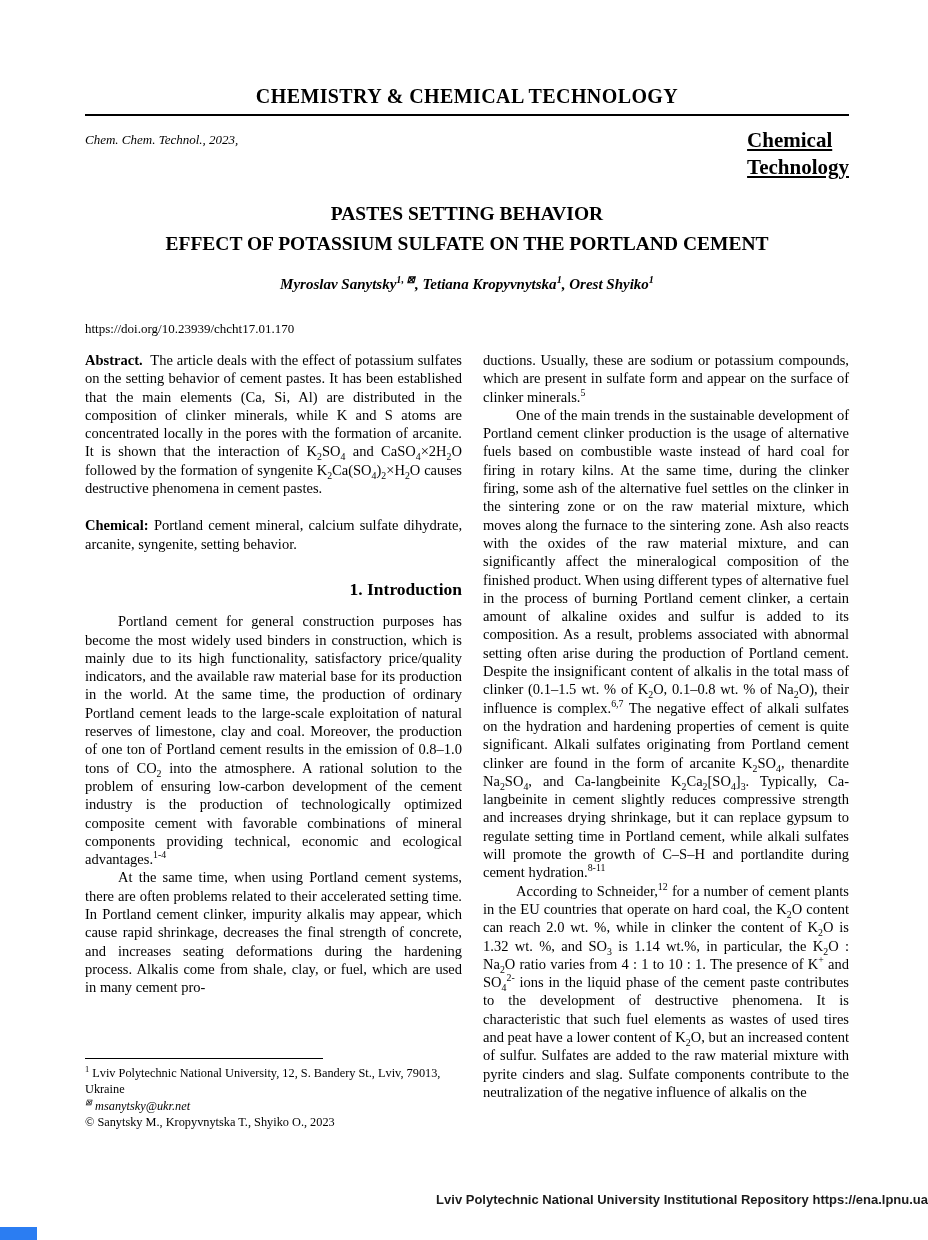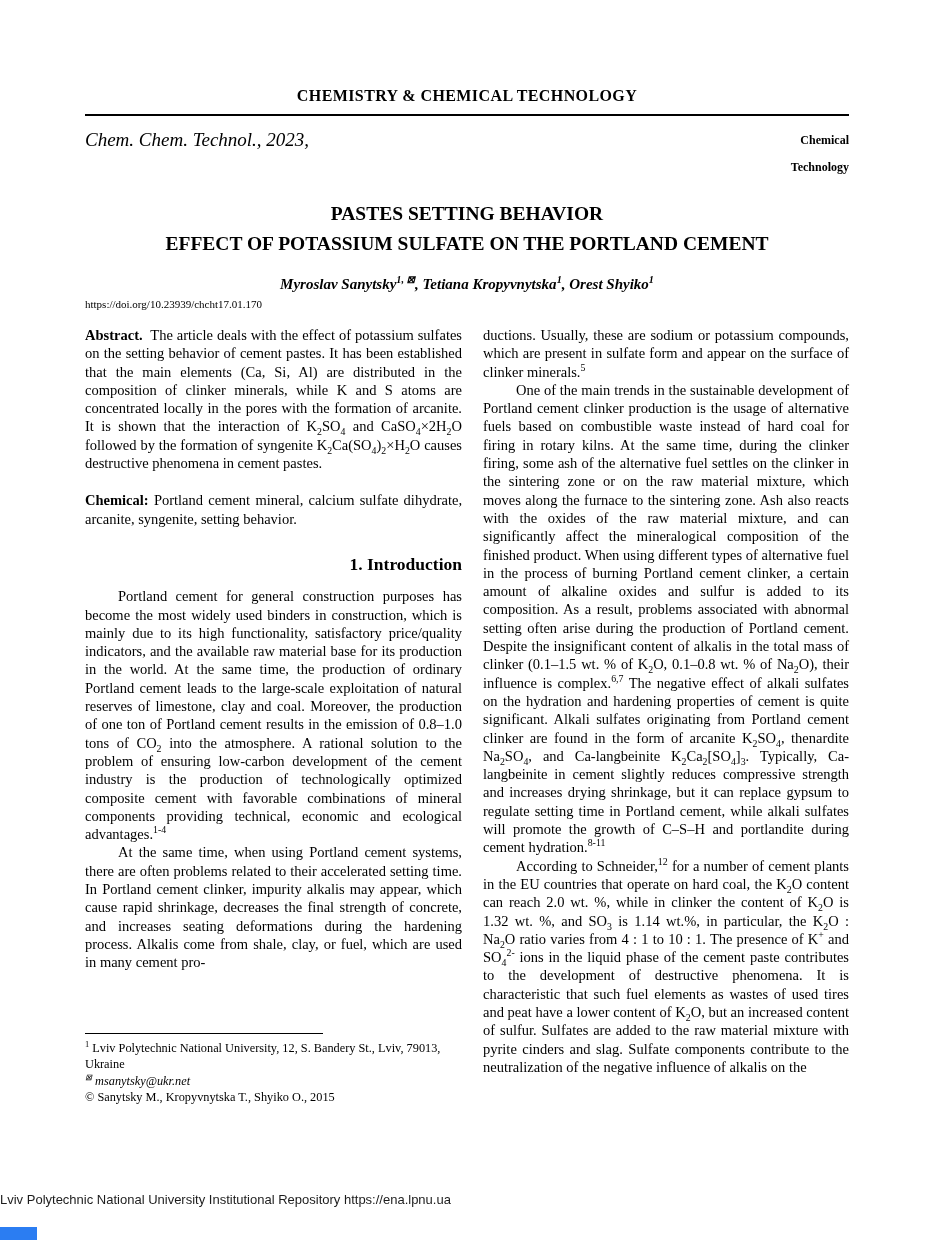--- a/index.html
+++ b/index.html
@@ -4,53 +4,53 @@
 <style>
   html,body { margin:0; padding:0; background:#ffffff; }
   .page {
     position:relative; width:928px; height:1240px; background:#ffffff;
     font-family:"Liberation Serif", serif; color:#000; overflow:hidden;
   }
   .content { position:absolute; left:85px; top:0; width:764px; }
 
   .journal-header {
     margin-top:86px; text-align:center; font-weight:bold;
-    font-size:16px; letter-spacing:0.4px; line-height:20px;
+    font-size:20px; letter-spacing:0.4px; line-height:20px;
   }
   .header-rule { border:none; border-top:2px solid #000; margin:8px 0 0 0; }
 
   .cite-row { display:flex; justify-content:space-between; margin-top:11px; }
-  .cite-left div { font-style:italic; font-size:19px; line-height:26.5px;font-family:Liberation Serif, serif; }
-  .cite-right div { font-weight:bold; font-size:12px; line-height:26.5px; text-align:right; }
+  .cite-left div { font-style:italic; font-size:13px; line-height:26.5px;font-family:Liberation Serif, serif; }
+  .cite-right div { font-weight:bold; font-size:21px; line-height:26.5px; text-align:left;text-decoration:underline; }
 
   .title { margin-top:19px; text-align:center; font-weight:bold; font-size:19.5px; line-height:30px; }
   .authors { margin-top:15px; text-align:center; font-weight:bold; font-style:italic; font-size:15px; line-height:20px; }
-  .doi { margin-top:1px; font-size:11px; line-height:18px; }
+  .doi { margin-top:26px; font-size:13px; line-height:18px; }
 
   .cols { display:flex; gap:21px; margin-top:13px; height:779px; }
   .col { font-size:14.5px; line-height:18.3px; text-align:justify; }
   .col-left { width:377px; display:flex; flex-direction:column; }
   .col-right { width:366px; }
 
   p { margin:0; }
   .indent { text-indent:33px; }
   .mt { margin-top:18px; }
   b.inline-label { font-weight:bold; }
   sup { font-size:0.68em; line-height:0; }
   sub { font-size:0.68em; line-height:0; }
 
   h2.section { font-size:17.5px; font-weight:bold; text-align:right; margin:27px 0 14px 0; text-indent:0; }
 
   .footnote { margin-top:auto; font-size:12.3px; line-height:16.2px; text-align:left;font-family:Liberation Serif, serif; }
   .fn-rule { width:238px; border:none; border-top:1.4px solid #000; margin:0 0 6px 0; }
   .fn-email { font-style:italic; }
 
   .footer {
-    position:absolute; left:0; right:0; bottom:33px; text-align:left;
-    font-family:"Liberation Sans", sans-serif; font-size:13px; color:#1c1c1c;
+    position:absolute; left:0; right:0; bottom:33px; text-align:right;
+    font-family:"Liberation Sans", sans-serif; font-size:13px; color:#1c1c1c;font-weight:bold;
   }
   .corner-marker { position:absolute; left:0; bottom:0; width:37px; height:13px; }
 </style>
 </head>
 <body>
 
 <div class="page">
   <div class="content">
 
     <div class="journal-header">CHEMISTRY &amp; CHEMICAL TECHNOLOGY</div>
@@ -84,21 +84,21 @@
 
         <h2 class="section">1. Introduction</h2>
 
         <p class="indent">Portland cement for general construction purposes has become the most widely used binders in construction, which is mainly due to its high functionality, satisfactory price/quality indicators, and the available raw material base for its production in the world. At the same time, the production of ordinary Portland cement leads to the large-scale exploitation of natural reserves of limestone, clay and coal. Moreover, the production of one ton of Portland cement results in the emission of 0.8–1.0 tons of CO<sub>2</sub> into the atmosphere. A rational solution to the problem of ensuring low-carbon development of the cement industry is the production of technologically optimized composite cement with favorable combinations of mineral components providing technical, economic and ecological advantages.<sup>1-4</sup></p>
         <p class="indent">At the same time, when using Portland cement systems, there are often problems related to their accelerated setting time. In Portland cement clinker, impurity alkalis may appear, which cause rapid shrinkage, decreases the final strength of concrete, and increases seating deformations during the hardening process. Alkalis come from shale, clay, or fuel, which are used in many cement pro-</p>
 
         <div class="footnote">
           <hr class="fn-rule">
           <div><sup>1</sup> Lviv Polytechnic National University, 12, S. Bandery St., Lviv, 79013, Ukraine</div>
           <div class="fn-email"><sup>⊠</sup> msanytsky@ukr.net</div>
-          <div>© Sanytsky M., Kropyvnytska T., Shyiko O., 2015</div>
+          <div>© Sanytsky M., Kropyvnytska T., Shyiko O., 2023</div>
         </div>
       </div>
 
       <div class="col col-right">
         <p>ductions. Usually, these are sodium or potassium compounds, which are present in sulfate form and appear on the surface of clinker minerals.<sup>5</sup></p>
         <p class="indent">One of the main trends in the sustainable development of Portland cement clinker production is the usage of alternative fuels based on combustible waste instead of hard coal for firing in rotary kilns. At the same time, during the clinker firing, some ash of the alternative fuel settles on the clinker in the sintering zone or on the raw material mixture, which moves along the furnace to the sintering zone. Ash also reacts with the oxides of the raw material mixture, and can significantly affect the mineralogical composition of the finished product. When using different types of alternative fuel in the process of burning Portland cement clinker, a certain amount of alkaline oxides and sulfur is added to its composition. As a result, problems associated with abnormal setting often arise during the production of Portland cement. Despite the insignificant content of alkalis in the total mass of clinker (0.1–1.5 wt. % of K<sub>2</sub>O, 0.1–0.8 wt. % of Na<sub>2</sub>O), their influence is complex.<sup>6,7</sup> The negative effect of alkali sulfates on the hydration and hardening properties of cement is quite significant. Alkali sulfates originating from Portland cement clinker are found in the form of arcanite K<sub>2</sub>SO<sub>4</sub>, thenardite Na<sub>2</sub>SO<sub>4</sub>, and Ca-langbeinite K<sub>2</sub>Ca<sub>2</sub>[SO<sub>4</sub>]<sub>3</sub>. Typically, Ca-langbeinite in cement slightly reduces compressive strength and increases drying shrinkage, but it can replace gypsum to regulate setting time in Portland cement, while alkali sulfates will promote the growth of C–S–H and portlandite during cement hydration.<sup>8-11</sup></p>
         <p class="indent">According to Schneider,<sup>12</sup> for a number of cement plants in the EU countries that operate on hard coal, the K<sub>2</sub>O content can reach 2.0 wt. %, while in clinker the content of K<sub>2</sub>O is 1.32 wt. %, and SO<sub>3</sub> is 1.14 wt.%, in particular, the K<sub>2</sub>O : Na<sub>2</sub>O ratio varies from 4 : 1 to 10 : 1. The presence of K<sup>+</sup> and SO<sub>4</sub><sup>2-</sup> ions in the liquid phase of the cement paste contributes to the development of destructive phenomena. It is characteristic that such fuel elements as wastes of used tires and peat have a lower content of K<sub>2</sub>O, but an increased content of sulfur. Sulfates are added to the raw material mixture with pyrite cinders and slag. Sulfate components contribute to the neutralization of the negative influence of alkalis on the</p>
       </div>
 
     </div>

